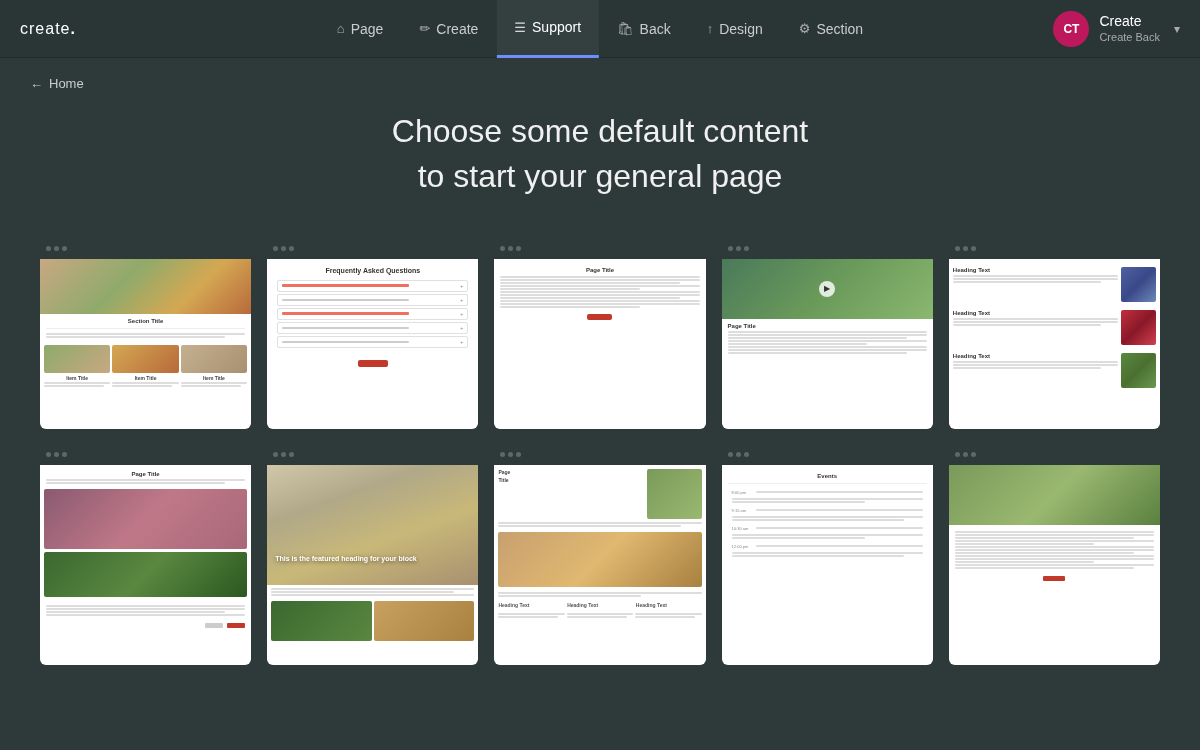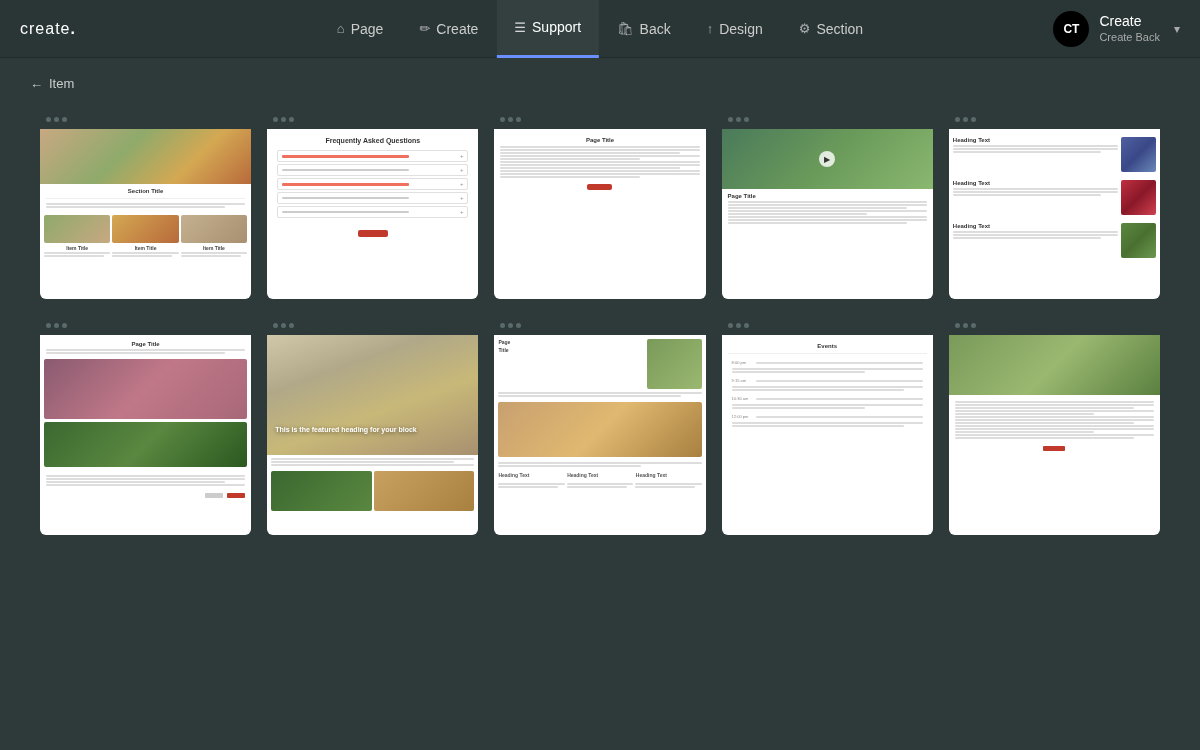--- a/index.html
+++ b/index.html
@@ -58,21 +58,21 @@
     .user-area {
       display: flex;
       align-items: center;
       gap: 10px;
       margin-left: auto;
     }
     .avatar {
       width: 36px;
       height: 36px;
       border-radius: 50%;
-      background: #000000;
+      background: #be185d;
       display: flex;
       align-items: center;
       justify-content: center;
       font-size: 12px;
       font-weight: 600;
       color: #fff;
     }
     .user-info { line-height: 1.3; }
     .user-name { font-size: 14px; font-weight: 500; }
     .user-sub { font-size: 11px; color: #aaa; }
@@ -351,25 +351,31 @@
       <div class="user-name">Create</div>
       <div class="user-sub">Create Back</div>
     </div>
     <span class="chevron">▾</span>
   </div>
 </header>
 
 <div class="back-bar">
   <div class="back-link">
     <span>←</span>
-    <span>Item</span>
+    <span>Home</span>
   </div>
 </div>
 
 <main class="main">
+  <div class="page-heading">
+    <h1>
+      <span>Choose some default content</span><br>
+      <span>to start your general page</span>
+    </h1>
+  </div>
 
   <div class="templates-grid">
 
     <div class="template-card">
       <div class="card-dots">
         <div class="dot"></div>
         <div class="dot"></div>
         <div class="dot"></div>
       </div>
       <div class="card-preview">

